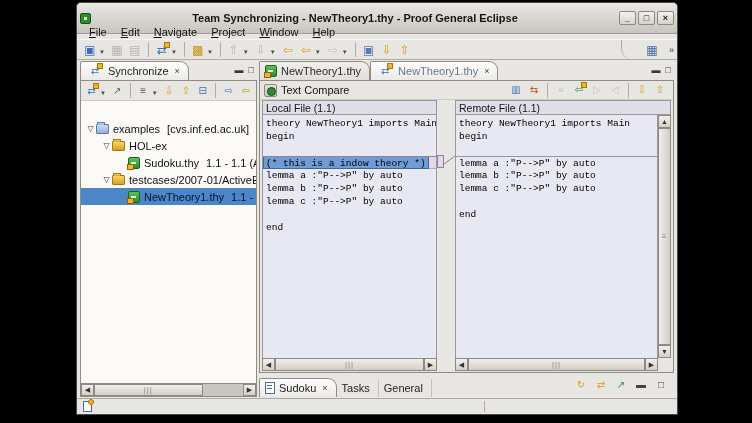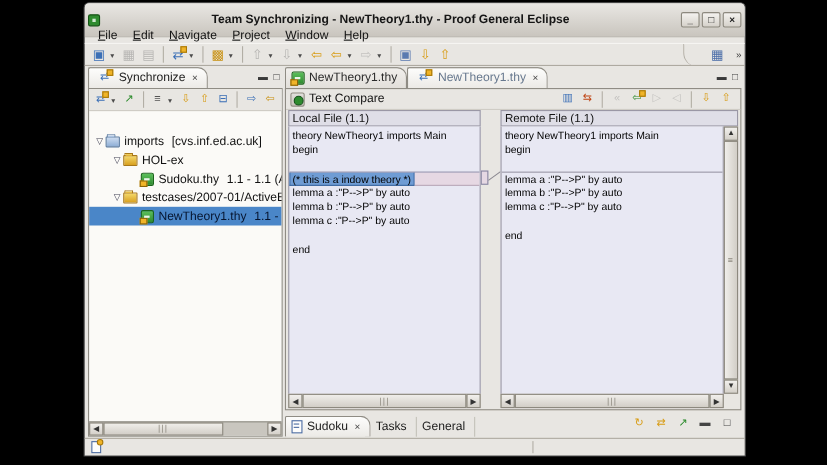--- a/index.html
+++ b/index.html
@@ -115,21 +115,21 @@
   .pane { position:absolute; top:0; bottom:1px; }
   .lpane { left:2px; width:175px; }
   .rpane { left:195px; right:2px; }
   .cstrip { position:absolute; left:177px; width:18px; top:0; bottom:1px; }
   .phead { height:15px; background:#dfdee7; border:1px solid #9a97a5;
            font-size:10.5px; color:#141414; padding:0 3px; line-height:14px;
            white-space:nowrap; overflow:hidden; }
   .pcontent { position:absolute; left:0; top:15px; right:0; bottom:13px;
               background:#e8e8f3; border-left:1px solid #9a97a5; border-right:1px solid #9a97a5;
               overflow:hidden; padding-top:2px;
-              font-family:Liberation Sans, sans-serif;
+              font-family:Liberation Mono, monospace;
               font-size:9.5px; line-height:13px; color:#000; }
   .rpane .pcontent { right:13px; }
   .rpane .vscroll { top:15px; bottom:13px; }
   .cline { height:13px; padding-left:3px; white-space:pre; display:flex; }
   .cline.diffline { padding-left:0; border-top:1px solid #8886a0; }
   .cline.diffline .dtext { background:#6f9cd4; border:1px solid #3c68a0; border-top:none;
                            padding-left:2px; padding-right:2px; }
   .cline.diffline .dfill { flex:1; background:#e6d8e3; border-bottom:1px solid #b8a8b8; }
   .cline.boundary { border-top:1px solid #9a97a5; }
   .phscroll { position:absolute; left:0; bottom:0; right:0; height:13px; }
@@ -240,21 +240,21 @@
               <span class="ticon small" style="color: rgb(216, 156, 20);">⇧</span>
               <span class="ticon small" style="color: rgb(59, 111, 182);">⊟</span>
               <span class="tsep"></span>
               <span class="ticon small" style="color: rgb(59, 111, 182);">⇨</span>
               <span class="ticon small" style="color: rgb(200, 144, 16);">⇦</span>
             </div>
           <div class="tree" id="sync-tree">
               <div class="trow" style="padding-left: 4px;">
                 <span class="texp">▽</span>
                 <span class="icon-cvs-folder"></span>
-                <span class="tlabel">imports</span>
+                <span class="tlabel">examples</span>
                 <span class="tsuffix">[cvs.inf.ed.ac.uk]</span>
               </div>
               <div class="trow" style="padding-left: 20px;">
                 <span class="texp">▽</span>
                 <span class="icon-folder"></span>
                 <span class="tlabel">HOL-ex</span>
               </div>
               <div class="trow" style="padding-left: 36px;">
                 <span class="texp"></span>
                 <span class="icon-theory-file"></span>

